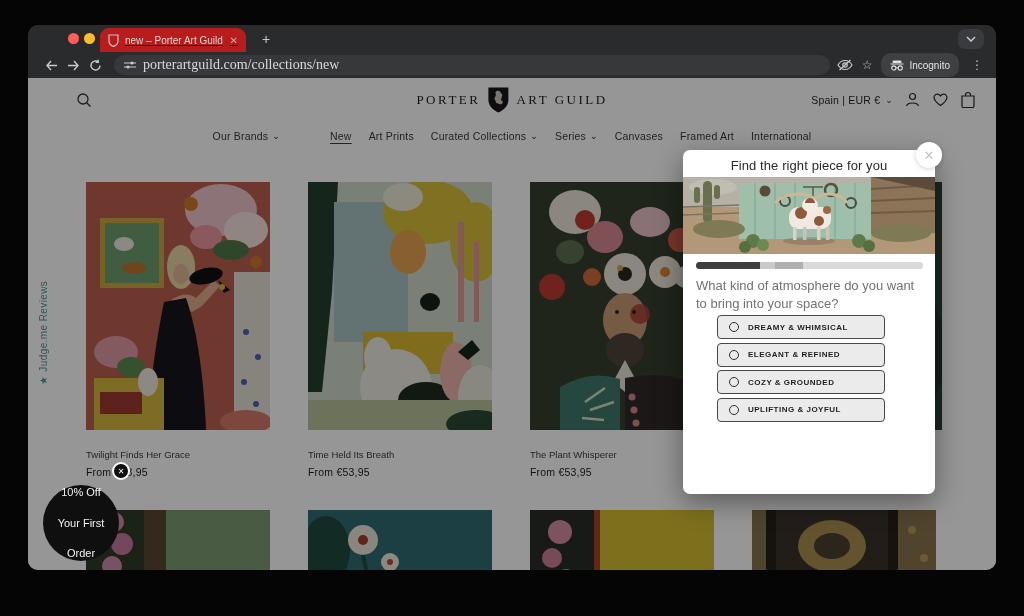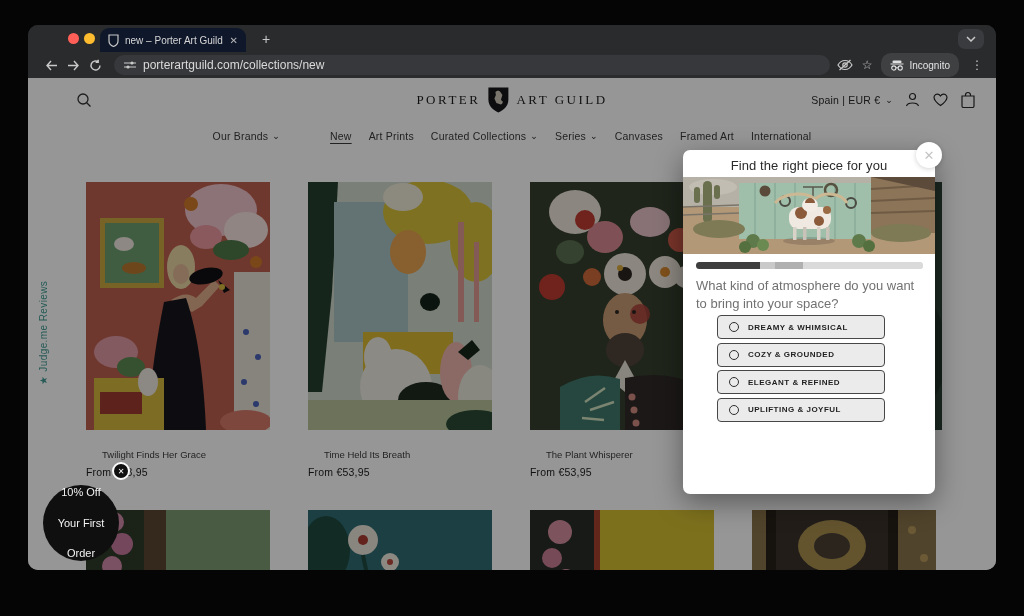--- a/index.html
+++ b/index.html
@@ -5,36 +5,36 @@
   * { margin:0; padding:0; box-sizing:border-box; }
   html,body { width:1024px; height:616px; background:#050505; font-family:"Liberation Sans", sans-serif; overflow:hidden; }
 
   .window { position:absolute; left:28px; top:25px; width:968px; height:545px;
     border-radius:10px; overflow:hidden; background:#28292b; }
 
   
   .titlebar { position:relative; height:27px; background:#2a2b2d; }
   .traffic { position:absolute; top:8px; width:11px; height:11px; border-radius:50%; }
   .t-red{left:40px;background:#ff5f57;} .t-yellow{left:56px;background:#febc2e;} .t-green{left:72px;background:#28c841;}
-  .tab { position:absolute; left:72px; top:3px; width:146px; height:24px; background:#0f172a;
-    border-radius:9px 9px 0 0; display:flex; align-items:center; padding:0 8px; gap:6px; }
+  .tab { position:absolute; left:72px; top:3px; width:146px; height:24px; background:#b91c1c;
+    border-radius:9px 9px 0 0; display:flex; align-items:center; padding:0 8px; gap:6px;text-decoration:underline; }
   .tab-title { color:#d6d6d6; font-size:10px; white-space:nowrap; overflow:hidden; flex:1; }
   .tab-close { color:#b5b5b5; font-size:10px; cursor:default; }
   .newtab { position:absolute; left:228px; top:5px; color:#c9c9c9; font-size:14px; width:20px; height:20px;
     text-align:center; line-height:19px; }
   .strip-chevron { position:absolute; right:12px; top:4px; width:26px; height:20px; background:#3a3b3e;
     border-radius:7px; display:flex; align-items:center; justify-content:center; }
 
   
   .urlbar { position:relative; height:26px; background:#2a2b2d; display:flex; align-items:center; }
   .nav-ico { color:#c9c9c9; display:flex; align-items:center; justify-content:center; width:22px; height:22px; }
   .nav-ico.back{margin-left:12px;} 
   .omnibox { position:absolute; left:86px; top:3px; width:716px; height:20px; background:#37383b;
     border-radius:11px; display:flex; align-items:center; padding:0 10px; gap:7px; }
-  .url-text { color:#dadada; font-size:12px; }
+  .url-text { color:#dadada; font-size:14px;font-family:Liberation Serif, serif; }
   .right-icos { position:absolute; right:10px; display:flex; align-items:center; gap:9px; }
   .star-g { color:#c9c9c9; font-size:12px; }
   .incog-pill { background:#3f4042; border-radius:10px; height:20px; display:flex; align-items:center;
     gap:5px; padding:12px 9px; }
   .incog-label { color:#e3e3e3; font-size:10px; }
   .dots { color:#c9c9c9; font-size:12px; padding:0 3px; }
 
   
   .page { position:relative; height:492px; background:#ffffff; overflow:hidden; }
 
@@ -48,21 +48,21 @@
 
   .mainnav { position:absolute; top:52px; left:0; right:0; display:flex; justify-content:center; gap:17px; }
   .nav-item { font-size:10.5px; color:#3a3a3a; display:flex; gap:4px; align-items:center; letter-spacing:.2px; }
   .nav-item.active span:first-child { text-decoration:underline; text-underline-offset:3px;padding-left:33px; }
 
   .art { position:absolute; width:184px; overflow:hidden; }
   .row1 { top:104px; height:248px; }
   .row2 { top:432px; height:160px; }
   .c1{left:58px;} .c2{left:280px;} .c3{left:502px;} .c4{left:724px;}
   .c4w{left:724px; width:190px;}
-  .cap-title { position:absolute; font-size:9.5px; color:#3c3c3c; top:371px;margin-left:16px; }
+  .cap-title { position:absolute; font-size:9.5px; color:#3c3c3c; top:371px; }
   .cap-price { position:absolute; font-size:10.5px; color:#1d1d1d; top:388px; letter-spacing:.2px; }
 
   .reviews-tab { position:absolute; left:10px; top:307px; transform:rotate(-90deg); transform-origin:0 0;
     color:#3f9a93; font-size:10px; letter-spacing:.4px; white-space:nowrap; display:flex; gap:4px; }
 
   .dim { position:absolute; inset:0; background:rgba(0,0,0,0.41); z-index:10; }
 
   .badge { position:absolute; left:15px; top:407px; width:76px; height:76px; border-radius:50%;
     background:#0f0f0f; z-index:15; display:flex; flex-direction:column; align-items:center;
     justify-content:space-between; color:#f2f2f2; font-size:11px; line-height:1.35; }
@@ -471,25 +471,25 @@
           <div class="seg" style="width: 53%; background: rgb(218, 218, 218);"></div>
         </div>
       <div class="question">What kind of atmosphere do you want to bring into your space?</div>
       <div class="options">
         <div class="opt">
           <span class="radio"></span>
           <span class="opt-label">DREAMY &amp; WHIMSICAL</span>
         </div>
         <div class="opt">
           <span class="radio"></span>
-          <span class="opt-label">COZY &amp; GROUNDED</span>
+          <span class="opt-label">ELEGANT &amp; REFINED</span>
         </div>
         <div class="opt">
           <span class="radio"></span>
-          <span class="opt-label">ELEGANT &amp; REFINED</span>
+          <span class="opt-label">COZY &amp; GROUNDED</span>
         </div>
         <div class="opt">
           <span class="radio"></span>
           <span class="opt-label">UPLIFTING &amp; JOYFUL</span>
         </div>
       </div>
     </div>
 
   </div>
 </div>

